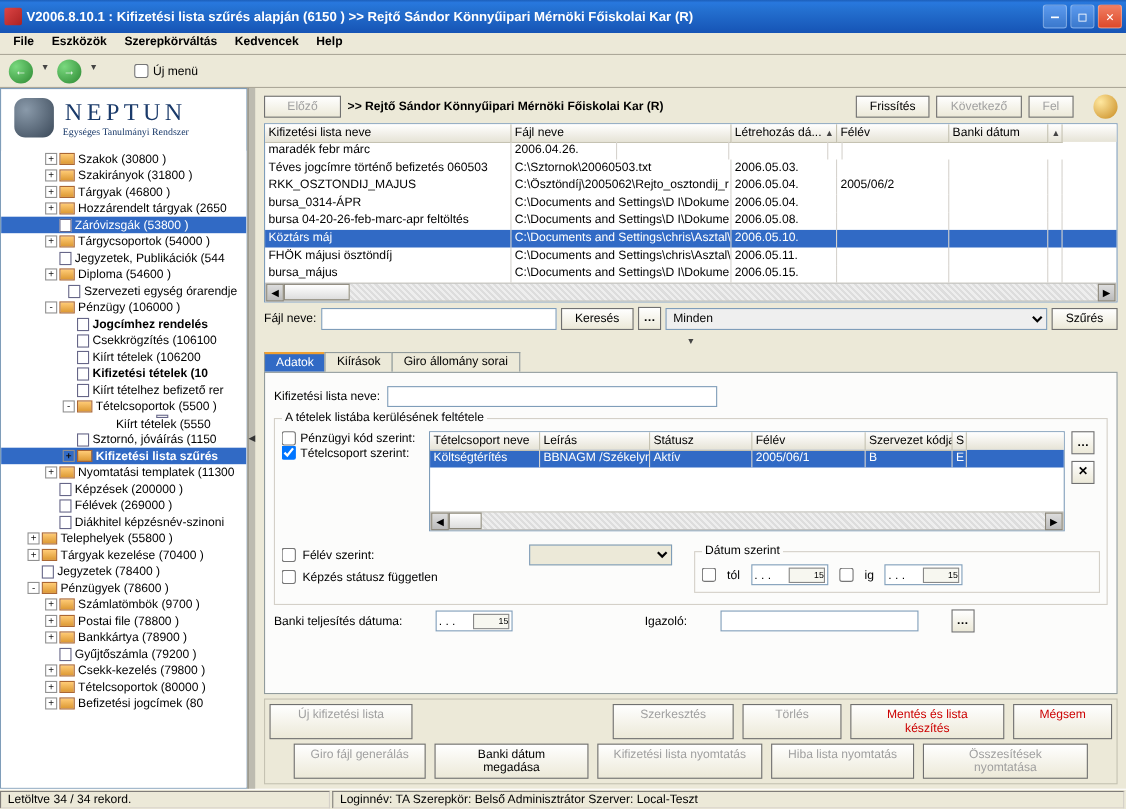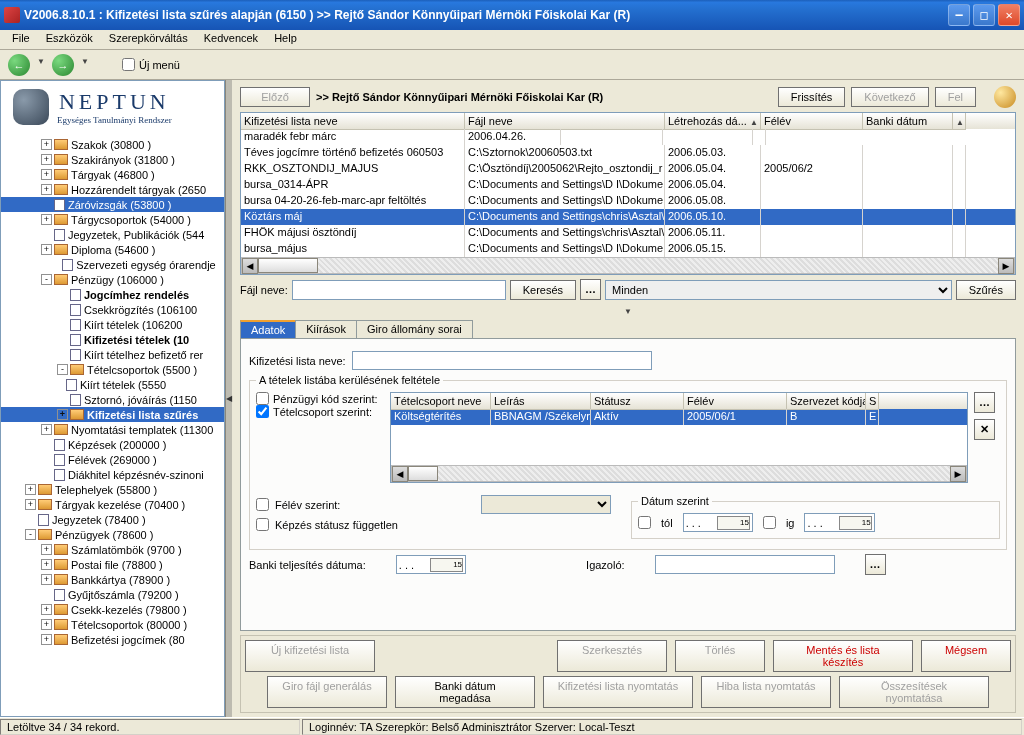--- a/index.html
+++ b/index.html
@@ -5,21 +5,21 @@
   * { box-sizing: border-box; margin: 0; padding: 0; }
   body { font-family: Tahoma, sans-serif; font-size: 11px; background: #ece9d8; width: 1024px; height: 735px; overflow: hidden; }
   .titlebar { background: linear-gradient(to bottom, #1c5fba, #2878de 8%, #2470d0 30%, #1654b5); color: white; height: 30px; display: flex; align-items: center; padding: 0 4px; }
   .titlebar-icon { width: 16px; height: 16px; background: linear-gradient(135deg, #d44, #a22); margin-right: 4px; border-radius: 2px; }
   .titlebar-title { flex: 1; font-weight: bold; font-size: 12px; }
   .winbtns { display: flex; gap: 3px; }
   .winbtn { width: 22px; height: 22px; border-radius: 3px; display: flex; align-items: center; justify-content: center; font-family: monospace; font-weight: bold; font-size: 12px; border: 1px solid rgba(255,255,255,.3); }
   .winbtn.min, .winbtn.max { background: linear-gradient(#5c9aee, #3a78cc); color: white; }
   .winbtn.close { background: linear-gradient(#f07f63, #de492a); color: white; }
   .menubar { background: #ece9d8; height: 20px; display: flex; padding: 0 4px; border-bottom: 1px solid #aca899; }
-  .menubar span { padding: 2px 8px; cursor: default; }
+  .menubar span { padding: 2px 8px; cursor: default; font-weight: bold; }
   .toolbar { background: #ece9d8; height: 30px; display: flex; align-items: center; gap: 6px; padding: 2px 8px; border-bottom: 1px solid #aca899;}
   .navbtn { width: 22px; height: 22px; border-radius: 50%; background: radial-gradient(circle at 30% 30%, #7ad97f, #2a8730); display: flex; align-items: center; justify-content: center; color: white; font-weight: bold; }
   .navdrop { width: 10px; height: 16px; font-size: 8px; text-align: center;}
   .chk { display: flex; align-items: center; gap: 4px; }
   .chk input { width: 13px; height: 13px;}
   .main { display: flex; height: calc(100% - 30px - 20px - 30px - 18px); }
   .sidebar { width: 225px; background: white; border: 1px solid #7f9db9; display: flex; flex-direction: column;}
   .logo { padding: 8px 4px 12px; text-align: center; }
   .logo-n { font: 22px 'Times New Roman', serif; letter-spacing: 4px; color: #1a3a6a;}
   .logo-sub { font: 9px 'Times New Roman', serif; color: #1a3a6a;}
@@ -186,21 +186,21 @@
         <div class="tree-row" style="padding-left: 56px;">
           <span style="display:inline-block;width:13px;"></span>
           <span class="doc"></span>
           <span>Kiírt tételhez befizető rer</span>
         </div>
         <div class="tree-row" style="padding-left: 56px;">
           <span class="ex">-</span>
           <span class="book"></span>
           <span>Tételcsoportok (5500  )</span>
         </div>
-        <div class="tree-row" style="padding-left: 52px;">
+        <div class="tree-row" style="padding-left: 72px; flex-direction: column;">
           <span style="display:inline-block;width:13px;"></span>
           <span class="doc"></span>
           <span>Kiírt tételek (5550</span>
         </div>
         <div class="tree-row" style="padding-left: 56px;">
           <span style="display:inline-block;width:13px;"></span>
           <span class="doc"></span>
           <span>Sztornó, jóváírás (1150</span>
         </div>
         <div class="tree-row sel bold" style="padding-left: 56px;">

